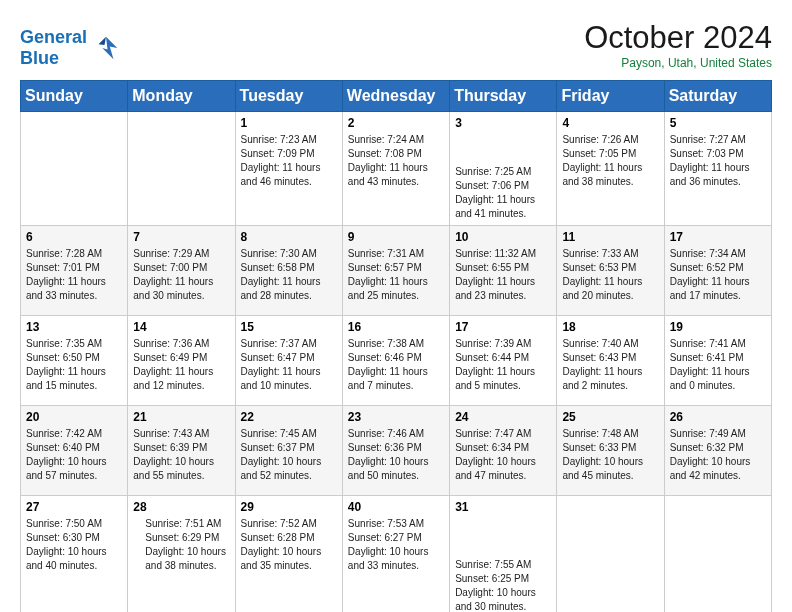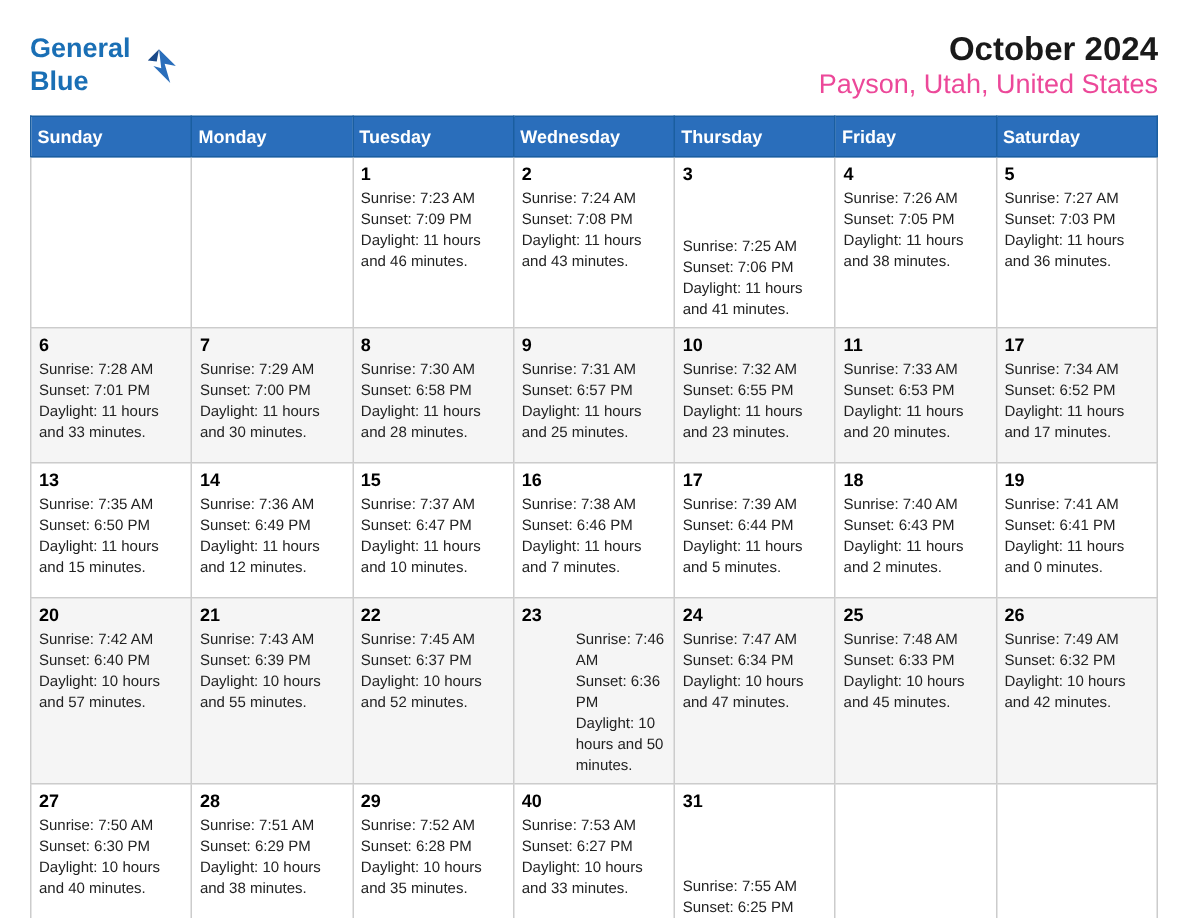--- a/index.html
+++ b/index.html
@@ -6,21 +6,21 @@
     body {
       font-family: Arial, sans-serif;
       background: #fff;
       width: 792px;
       min-height: 612px;
       padding: 20px;
     }
     .header {
       display: flex;
       justify-content: space-between;
-      align-items: center;
+      align-items: flex-end;
       margin-bottom: 10px;
     }
     .logo {
       display: flex;
       align-items: center;
     }
     .logo-text {
       font-size: 18px;
       font-weight: bold;
       color: #1a1a1a;
@@ -31,39 +31,39 @@
     }
     .logo-bird {
       width: 30px;
       height: 30px;
       margin-left: 4px;
     }
     .title-section {
       text-align: right;
     }
     .month-title {
-      font-size: 22px;
-      font-weight: bold;
+      font-size: 31px;
+      font-weight: normal;
       color: #1a1a1a;
     }
     .location {
-      font-size: 18px;
-      color: #ec4899;
+      font-size: 12px;
+      color: #15803d;
     }
     table {
       width: 100%;
       border-collapse: collapse;
       font-size: 11px;
     }
     thead th {
       background-color: #2a6ebb;
       color: #fff;
       padding: 6px 4px;
       text-align: left;
-      font-size: 12px;
+      font-size: 16px;
       font-weight: bold;
       border: 1px solid #1a5ea0;
     }
     tbody td {
       border: 1px solid #ccc;
       vertical-align: top;
       padding: 4px 5px;
       min-height: 80px;
       height: 90px;
       width: calc(100% / 7);
@@ -177,21 +177,21 @@
 Daylight: 11 hours and 28 minutes.</div>
         </td>
         <td>
           <span class="day-num">9</span>
           <div class="day-info" style="white-space: pre-line;">Sunrise: 7:31 AM
 Sunset: 6:57 PM
 Daylight: 11 hours and 25 minutes.</div>
         </td>
         <td>
           <span class="day-num">10</span>
-          <div class="day-info" style="white-space: pre-line;">Sunrise: 7:32 AM
+          <div class="day-info" style="white-space: pre-line;">Sunrise: 11:32 AM
 Sunset: 6:55 PM
 Daylight: 11 hours and 23 minutes.</div>
         </td>
         <td>
           <span class="day-num">11</span>
           <div class="day-info" style="white-space: pre-line;">Sunrise: 7:33 AM
 Sunset: 6:53 PM
 Daylight: 11 hours and 20 minutes.</div>
         </td>
         <td>
@@ -259,21 +259,21 @@
 Daylight: 10 hours and 55 minutes.</div>
         </td>
         <td>
           <span class="day-num">22</span>
           <div class="day-info" style="white-space: pre-line;">Sunrise: 7:45 AM
 Sunset: 6:37 PM
 Daylight: 10 hours and 52 minutes.</div>
         </td>
         <td>
           <span class="day-num">23</span>
-          <div class="day-info" style="white-space: pre-line; margin-left: 36px;">Sunrise: 7:46 AM
+          <div class="day-info" style="white-space: pre-line;">Sunrise: 7:46 AM
 Sunset: 6:36 PM
 Daylight: 10 hours and 50 minutes.</div>
         </td>
         <td>
           <span class="day-num">24</span>
           <div class="day-info" style="white-space: pre-line;">Sunrise: 7:47 AM
 Sunset: 6:34 PM
 Daylight: 10 hours and 47 minutes.</div>
         </td>
         <td>
@@ -291,21 +291,21 @@
       </tr>
       <tr>
         <td>
           <span class="day-num">27</span>
           <div class="day-info" style="white-space: pre-line;">Sunrise: 7:50 AM
 Sunset: 6:30 PM
 Daylight: 10 hours and 40 minutes.</div>
         </td>
         <td>
           <span class="day-num">28</span>
-          <div class="day-info" style="white-space: pre-line;">Sunrise: 7:51 AM
+          <div class="day-info" style="white-space: pre-line; margin-left: 12px;">Sunrise: 7:51 AM
 Sunset: 6:29 PM
 Daylight: 10 hours and 38 minutes.</div>
         </td>
         <td>
           <span class="day-num">29</span>
           <div class="day-info" style="white-space: pre-line;">Sunrise: 7:52 AM
 Sunset: 6:28 PM
 Daylight: 10 hours and 35 minutes.</div>
         </td>
         <td>

